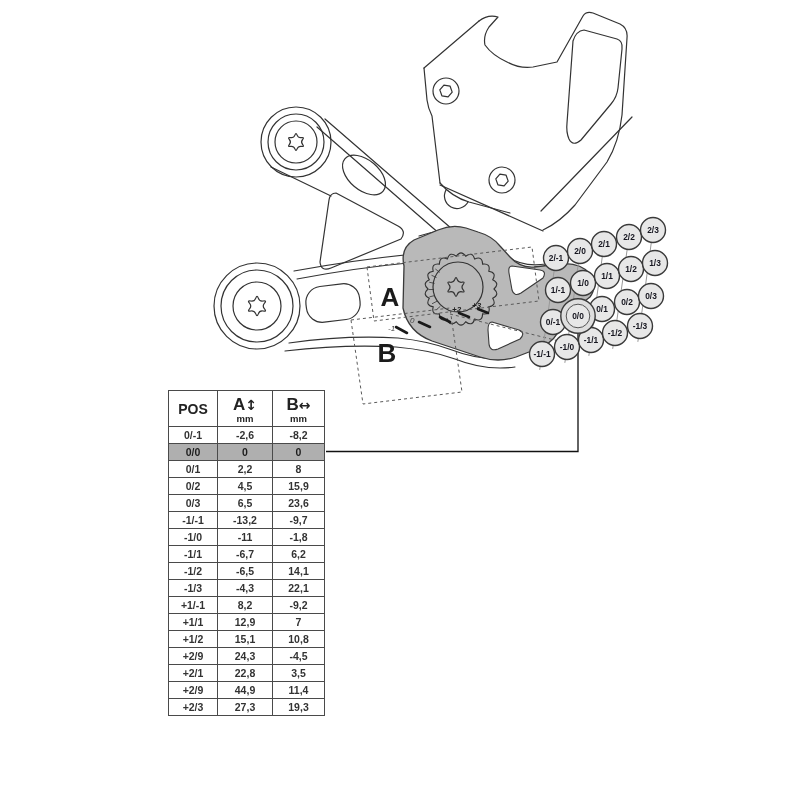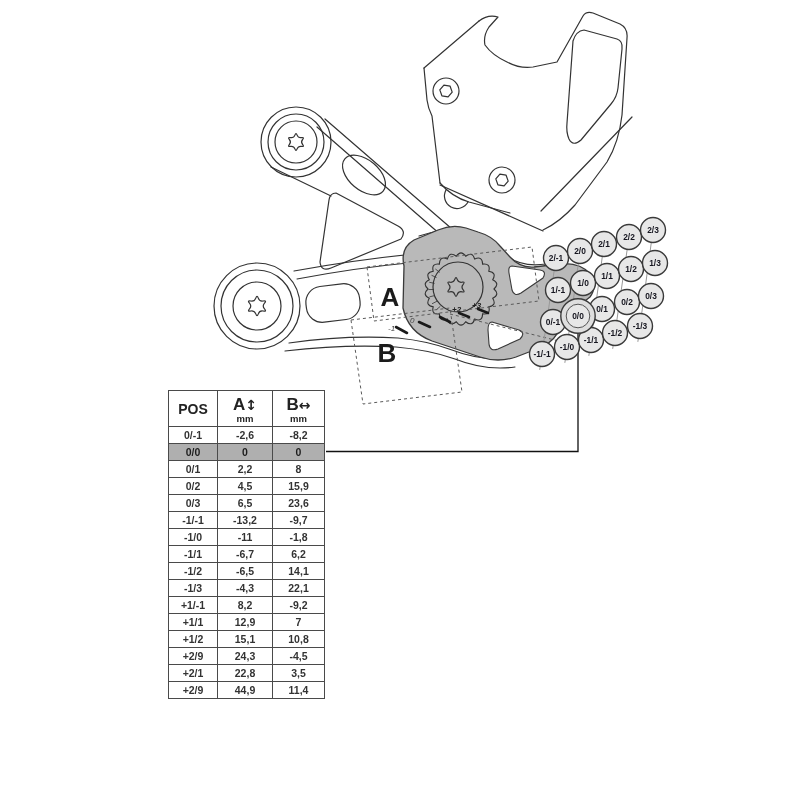--- a/index.html
+++ b/index.html
@@ -312,14 +312,19 @@
       <tr>
         <td>+2/1</td>
         <td>22,8</td>
         <td>3,5</td>
       </tr>
       <tr>
         <td>+2/9</td>
         <td>44,9</td>
         <td>11,4</td>
       </tr>
+      <tr>
+        <td>+2/3</td>
+        <td>27,3</td>
+        <td>19,3</td>
+      </tr>
     </tbody>
 </table>
 
 </body></html>

